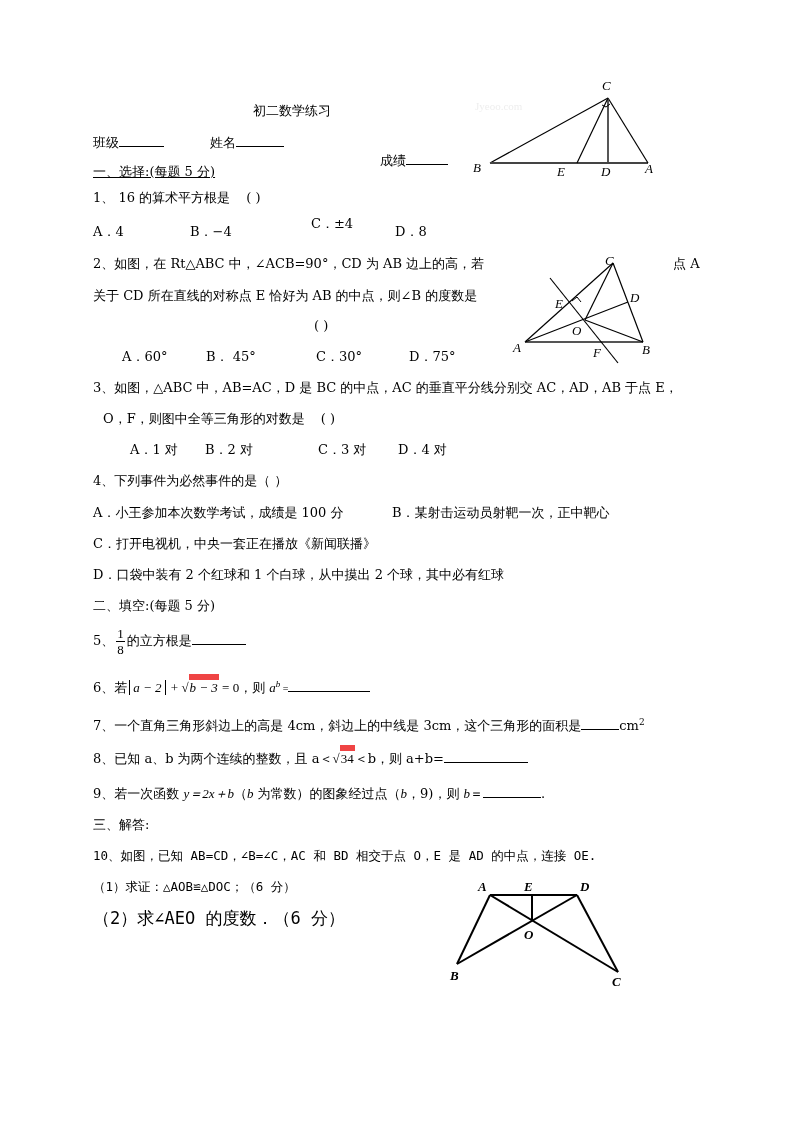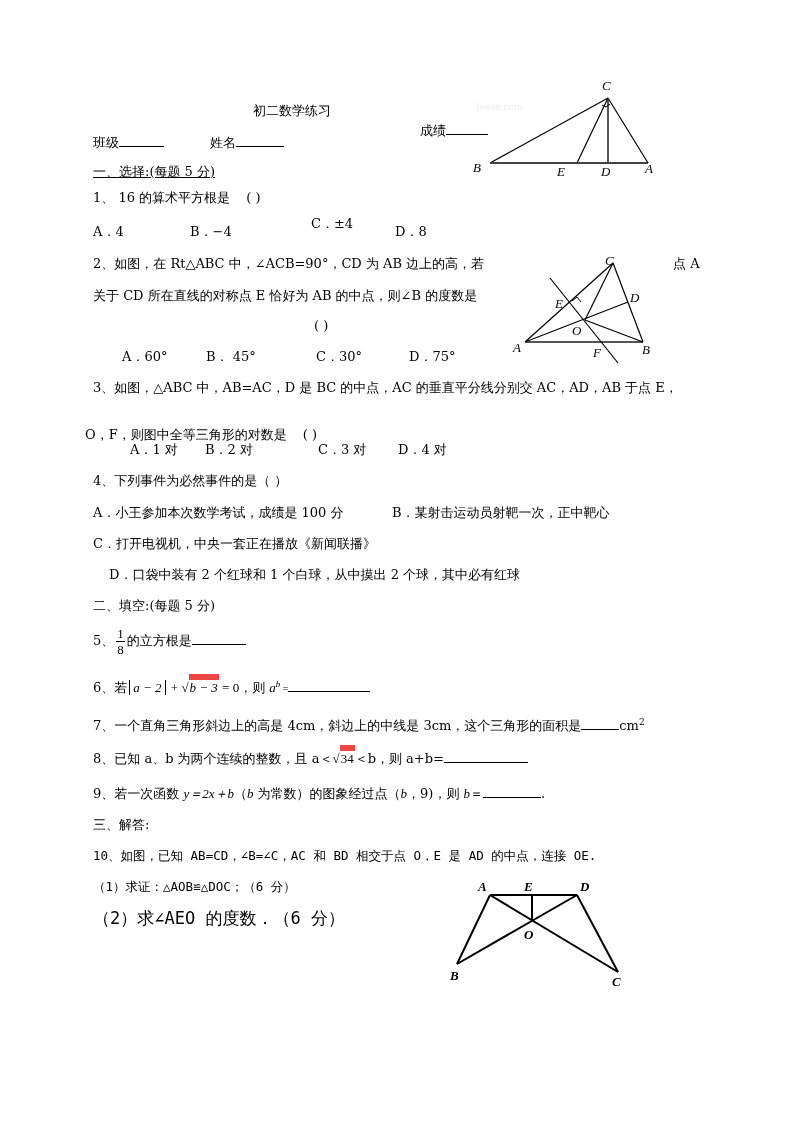--- a/index.html
+++ b/index.html
@@ -19,21 +19,21 @@
 <body>
 
 <div class="abs" style="left:253px;top:103px;">初二数学练习</div>
 
 <div class="abs" style="left:93px;top:134px;">
   <span>班级</span><span class="blank" style="width:45px;"></span>
 </div>
 <div class="abs" style="left:210px;top:134px;">
   <span>姓名</span><span class="blank" style="width:48px;"></span>
 </div>
-<div class="abs" style="left:380px;top:122px;margin-left:40px;">
+<div class="abs" style="left:380px;top:152px;">
   <span>成绩</span><span class="blank" style="width:42px;"></span>
 </div>
 
 <div class="fig" style="left:465px;top:75px;width:200px;height:105px;">
   <svg width="200" height="105" viewBox="0 0 200 105">
     <line x1="25" y1="88" x2="143" y2="23" stroke="#000" stroke-width="1.2"></line>
     <line x1="25" y1="88" x2="183" y2="88" stroke="#444" stroke-width="1.8"></line>
     <line x1="143" y1="23" x2="183" y2="88" stroke="#000" stroke-width="1.2"></line>
     <line x1="143" y1="23" x2="143" y2="88" stroke="#444" stroke-width="1.8"></line>
     <line x1="143" y1="23" x2="112" y2="88" stroke="#000" stroke-width="1.2"></line>
@@ -81,34 +81,34 @@
     <text x="50" y="58">E</text>
     <text x="125" y="52">D</text>
     <text x="67" y="85">O</text>
     <text x="8" y="102">A</text>
     <text x="88" y="107">F</text>
     <text x="137" y="104">B</text>
   </svg>
 </div>
 
 <div class="abs" style="left:93px;top:380px;">3、如图，△ABC 中，AB=AC，D 是 BC 的中点，AC 的垂直平分线分别交 AC，AD，AB 于点 E，</div>
-<div class="abs" style="left:85px;top:411px;margin-top:16px;">
+<div class="abs" style="left:103px;top:411px;">
   <span>O，F，则图中全等三角形的对数是</span>
   <span style="margin-left:12px;">(     )</span>
 </div>
 <div class="abs" style="left:130px;top:442px;text-align:right;">A．1 对</div>
 <div class="abs" style="left:205px;top:442px;">B．2 对</div>
 <div class="abs" style="left:318px;top:442px;">C．3 对</div>
 <div class="abs" style="left:398px;top:442px;text-align:center;">D．4 对</div>
 
 <div class="abs" style="left:93px;top:473px;">4、下列事件为必然事件的是（        ）</div>
 <div class="abs" style="left:93px;top:505px;">A．小王参加本次数学考试，成绩是 100 分</div>
 <div class="abs" style="left:392px;top:505px;">B．某射击运动员射靶一次，正中靶心</div>
 <div class="abs" style="left:93px;top:536px;">C．打开电视机，中央一套正在播放《新闻联播》</div>
-<div class="abs" style="left:93px;top:567px;margin-left:16px;">D．口袋中装有 2 个红球和 1 个白球，从中摸出 2 个球，其中必有红球</div>
+<div class="abs" style="left:93px;top:567px;">D．口袋中装有 2 个红球和 1 个白球，从中摸出 2 个球，其中必有红球</div>
 
 <div class="abs" style="left:93px;top:598px;text-align:center;">二、填空:(每题 5 分)</div>
 
 <div class="abs" style="left:93px;top:625px;line-height:32px;">
   <span>5、</span><span class="frac math">
       <span class="num">1</span>
       <span>8</span>
     </span><span>的立方根是</span><span class="blank" style="width:54px;"></span>
 </div>
 

